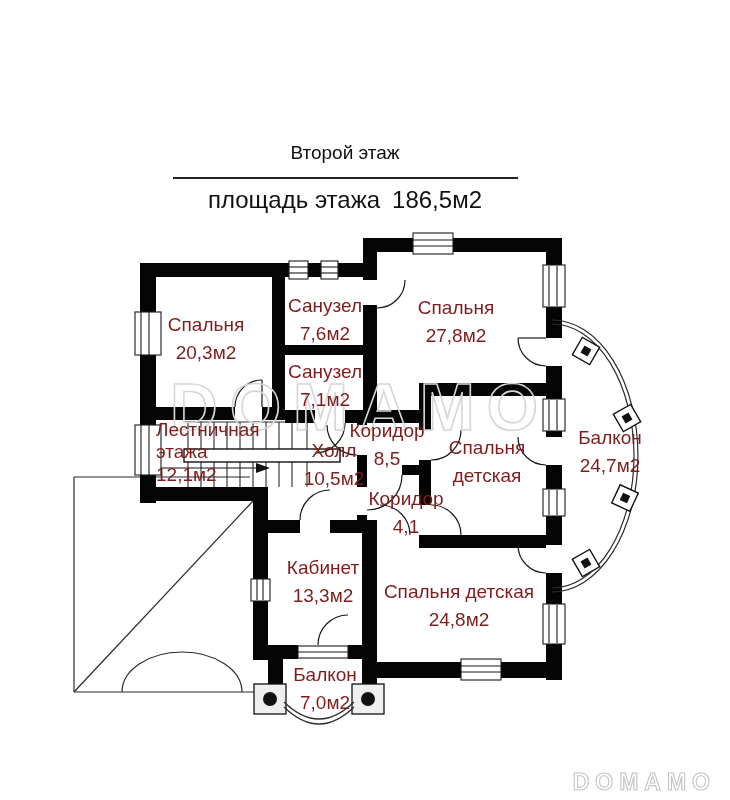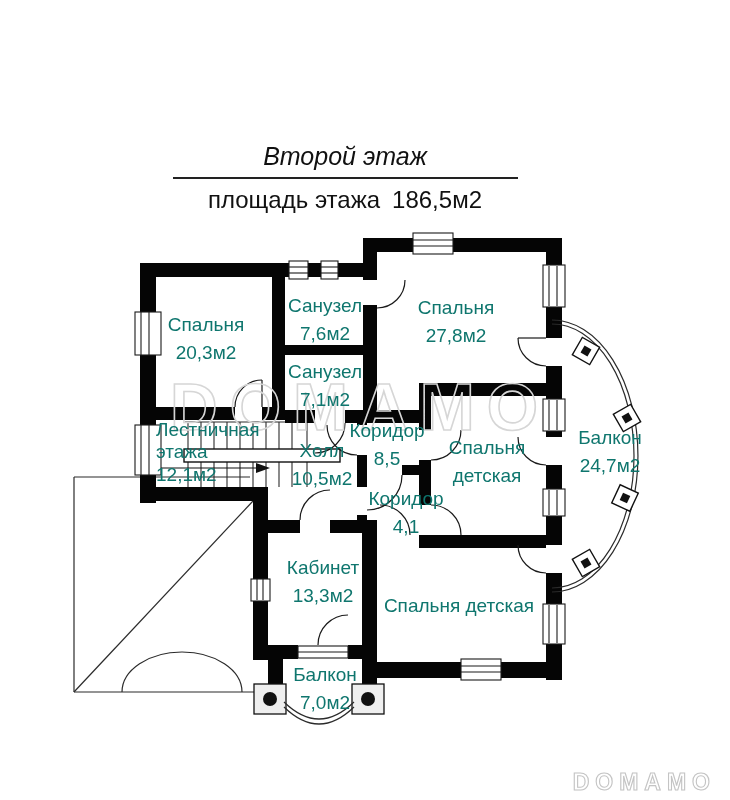--- a/index.html
+++ b/index.html
@@ -1,25 +1,25 @@
 <!DOCTYPE html>
 <html><head>
 <meta charset="utf-8">
 <style>
   html,body{margin:0;padding:0;background:#fff;}
   #stage{position:relative;width:730px;height:800px;background:#ffffff;overflow:hidden;
          font-family:"Liberation Sans",sans-serif;color:#111;}
   #plan-svg{position:absolute;left:0;top:0;}
   .hdr{position:absolute;left:130px;width:430px;text-align:center;}
-  #title{top:142px;font-size:25px;font-style:italic;}
+  #title{top:142px;font-size:19px;}
   #title-rule{position:absolute;left:173px;top:177px;width:345px;height:2px;background:#222;}
   #subtitle{top:186px;font-size:24px;text-align:center;}
   #subtitle .gap{display:inline-block;width:12px;}
   .room-label{position:absolute;transform:translate(-50%,-50%);text-align:center;
-              font-size:19px;line-height:1.45;white-space:nowrap;color:#0f766e;}
+              font-size:19px;line-height:1.45;white-space:nowrap;color:#7f1d1d;}
   .room-label .rname,.room-label .rarea{display:block;}
   .room-label.wrap{white-space:normal;width:100px;}
   .room-label.tl{transform:none;text-align:left;white-space:normal;width:122px;line-height:1.18;}
 </style>
 </head>
 <body>
 
 <div id="stage">
 
   <svg id="plan-svg" width="730" height="800" viewBox="0 0 730 800">
@@ -236,21 +236,21 @@
     <span class="rarea">7,1м2</span>
   </div>
   <div class="room-label" style="left:456px;top:322px;">
     <span class="rname">Спальня</span>
     <span class="rarea">27,8м2</span>
   </div>
   <div class="room-label tl" style="left:156px;top:419px;">
     <span class="rname">Лестничная этажа</span>
     <span class="rarea">12,1м2</span>
   </div>
-  <div class="room-label" style="left:322px;top:465px;">
+  <div class="room-label" style="left:334px;top:465px;">
     <span class="rname">Холл</span>
     <span class="rarea">10,5м2</span>
   </div>
   <div class="room-label" style="left:387px;top:445px;">
     <span class="rname">Коридор</span>
     <span class="rarea">8,5</span>
   </div>
   <div class="room-label wrap" style="left:487px;top:462px;">
     <span class="rname">Спальня детская</span>
   </div>
@@ -261,19 +261,20 @@
   <div class="room-label" style="left:406px;top:513px;">
     <span class="rname">Коридор</span>
     <span class="rarea">4,1</span>
   </div>
   <div class="room-label" style="left:323px;top:570px;margin-top:12px;">
     <span class="rname">Кабинет</span>
     <span class="rarea">13,3м2</span>
   </div>
   <div class="room-label" style="left:459px;top:606px;">
     <span class="rname">Спальня детская</span>
+    <span class="rarea">24,8м2</span>
   </div>
   <div class="room-label" style="left:325px;top:689px;">
     <span class="rname">Балкон</span>
     <span class="rarea">7,0м2</span>
   </div>
 
 </div>
 
 </body></html>

